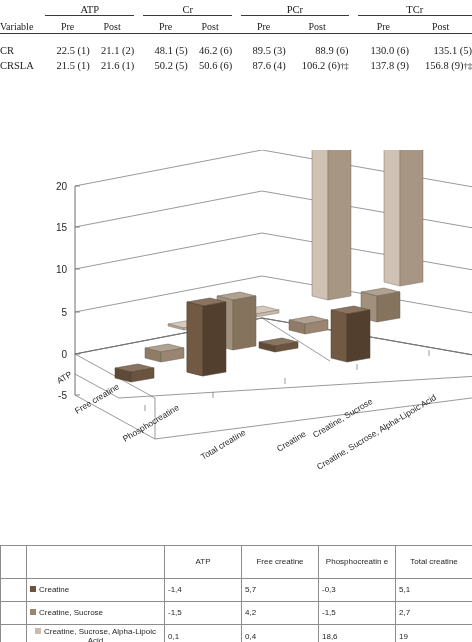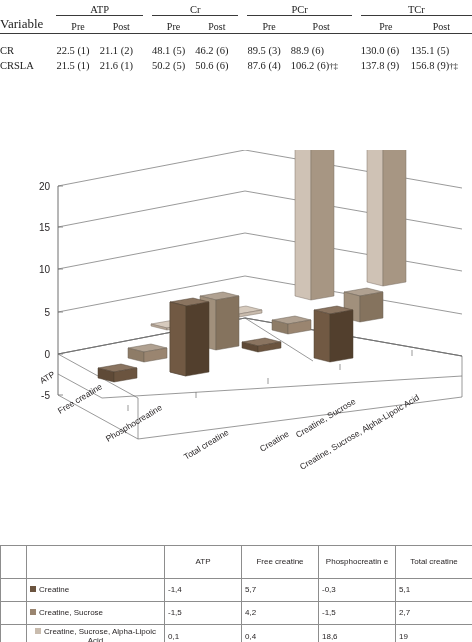--- a/index.html
+++ b/index.html
@@ -24,31 +24,31 @@
 
   .tt-grouphead{
     text-align:center;font-size:10.5px;height:15px;vertical-align:bottom;
     padding-bottom:1px;
   }
   .tt-grouphead.ruled{border-bottom:1px solid #3a3a3a;}
   .tt-subhead{
     text-align:center;font-size:10px;height:16px;vertical-align:bottom;
     padding-bottom:2px;
   }
-  .tt-varhead{text-align:left;padding-left:7px;font-size:13px;vertical-align:bottom;padding-bottom:2px;}
+  .tt-varhead{text-align:left;padding-left:7px;font-size:10px;vertical-align:bottom;padding-bottom:2px;}
   .tt-ruleRow td{border-bottom:1px solid #3a3a3a;height:1px;padding:0;}
   .tt-spacer td{height:9px;}
   .tt-rowlabel{text-align:left;padding-left:7px;height:15px;}
-  .tt-val{text-align:left;height:15px;white-space:nowrap;}
+  .tt-val{text-align:right;height:15px;white-space:nowrap;}
   .tt-gap{width:9px;}
   .sup{font-size:9px;vertical-align:0px;letter-spacing:-0.3px;}
 
   
   #chart{
-    position:absolute;left:0;top:150px;width:396px;height:385px;
+    position:absolute;left:0;top:150px;width:396px;height:385px;padding-left:17px;
   }
   #chart svg{display:block;}
   .ticklabel{
     font-family:"Liberation Sans", sans-serif;
     font-size:10px;fill:#231f20;
   }
   .catlabel{
     font-family:"Liberation Sans", sans-serif;
     font-size:8.5px;fill:#231f20;
   }

